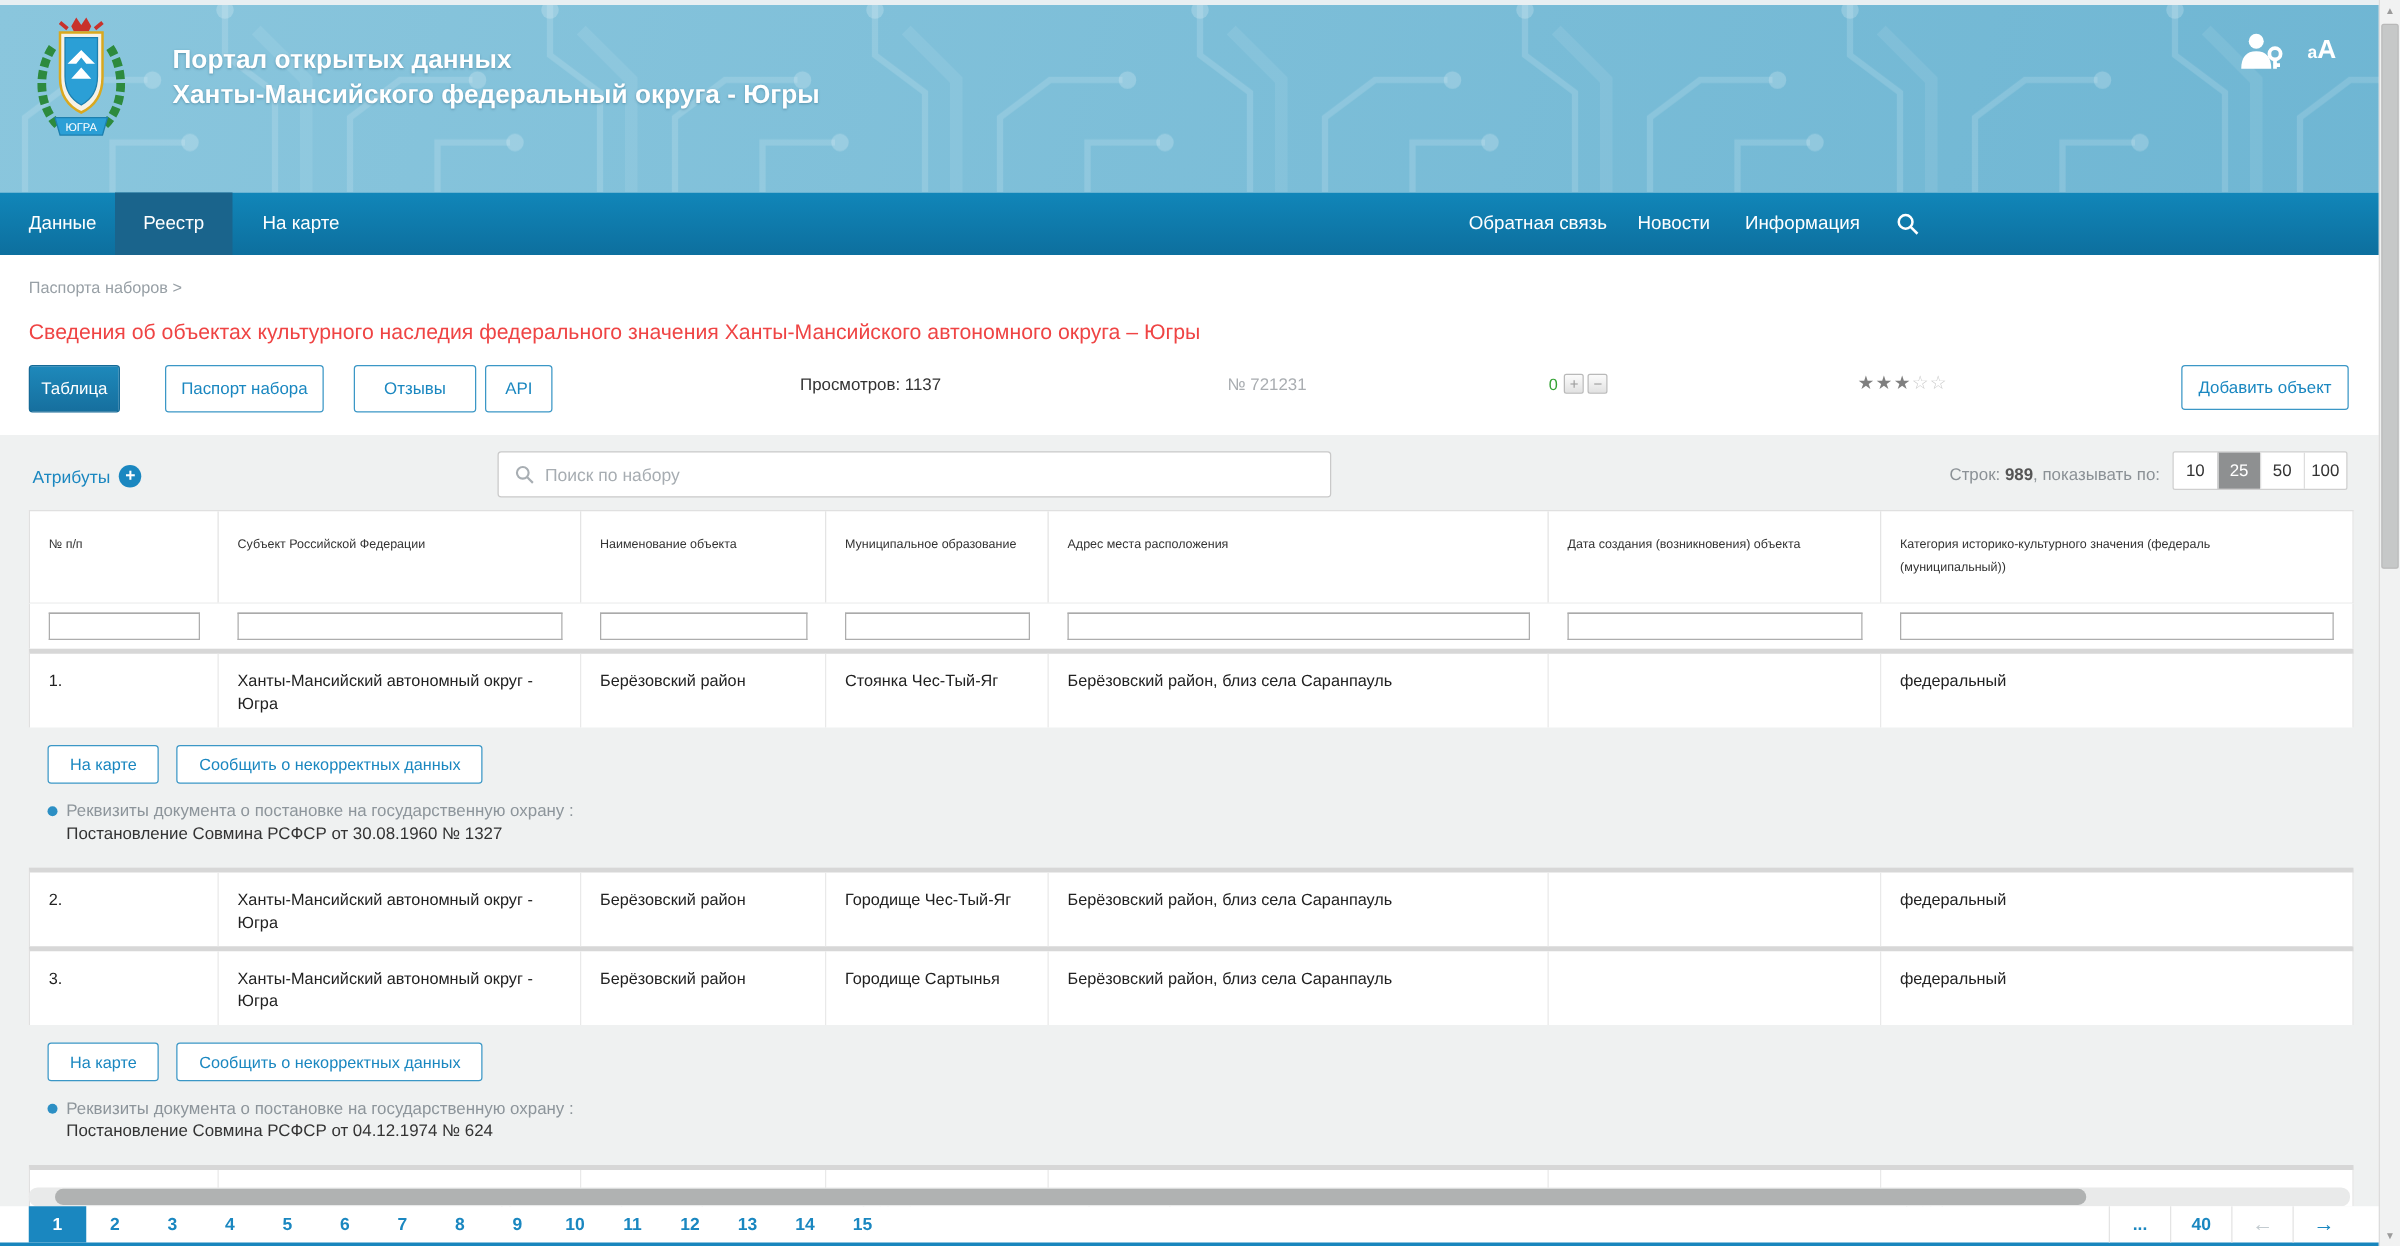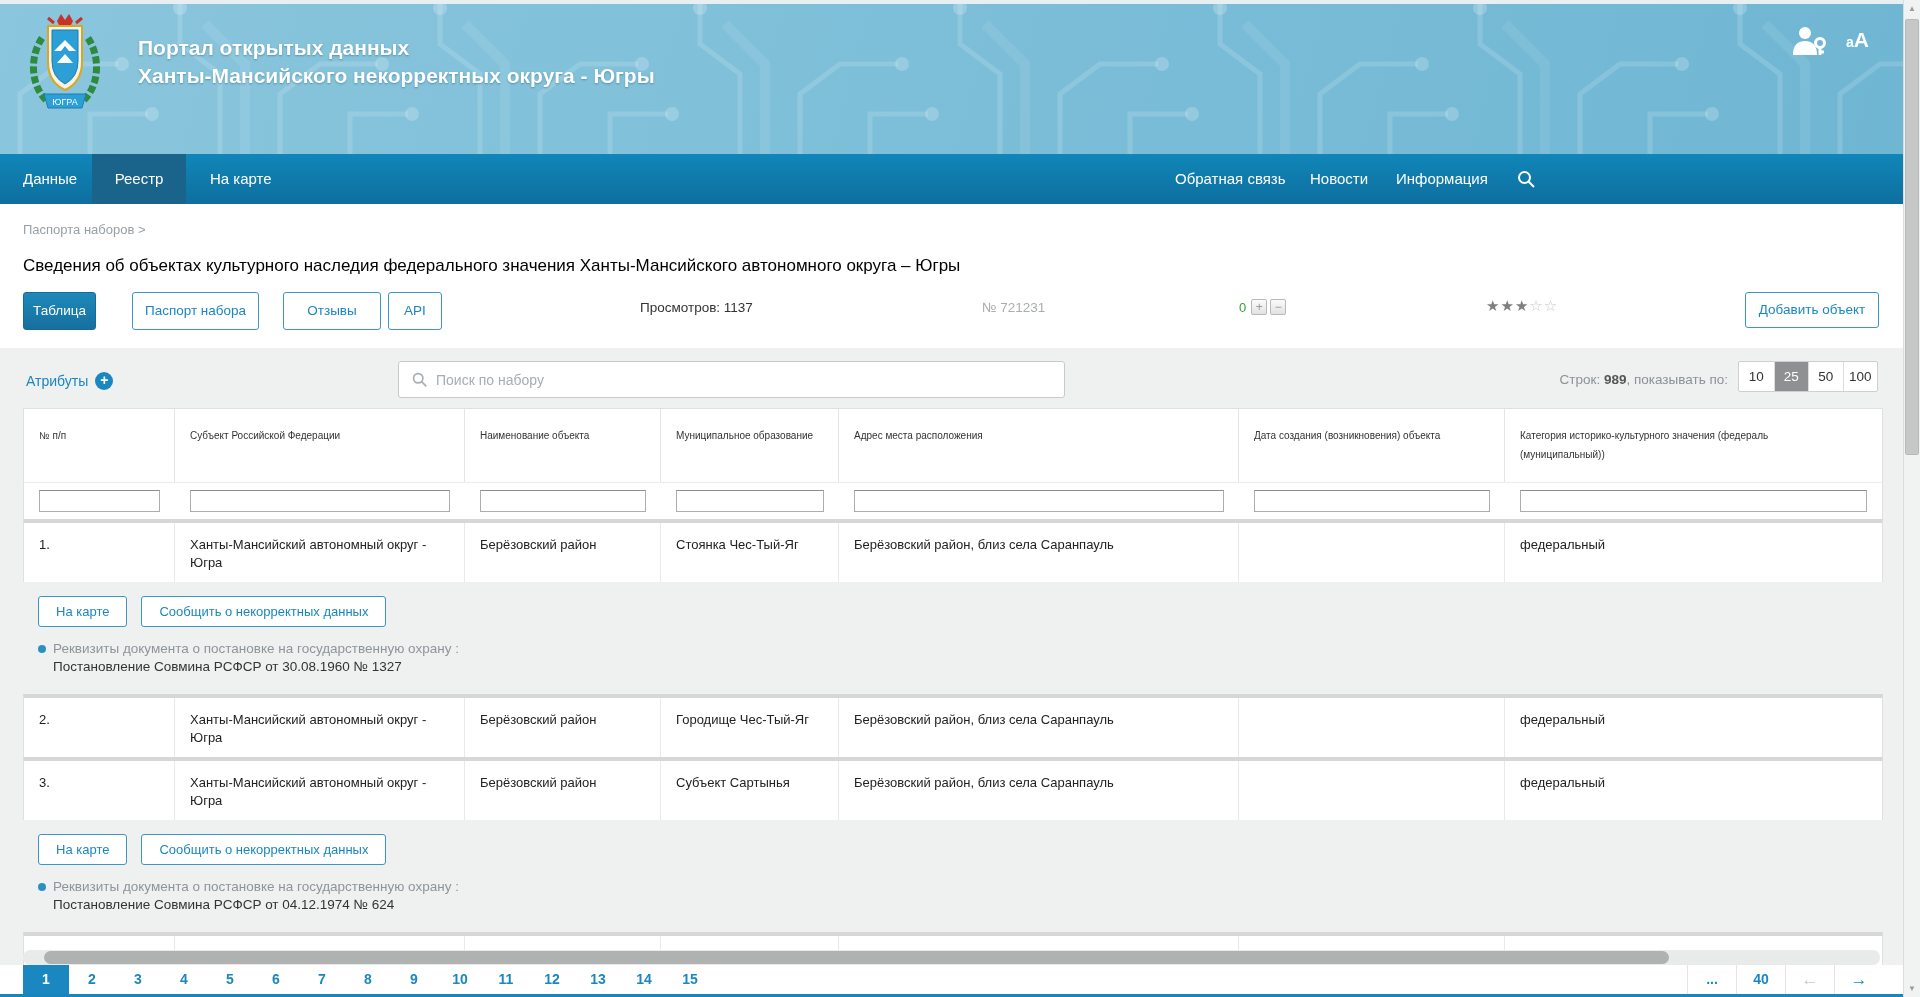--- a/index.html
+++ b/index.html
@@ -21,21 +21,21 @@
   .hdr-font .small { font-size:14px; } .hdr-font .big { font-size:21px; }
 
   
   .nav { position:relative; height:50px; background:linear-gradient(180deg,#1186b9,#0d6f9e); }
   .nav-item { position:absolute; top:0; line-height:50px; color:#fff; font-size:15px; cursor:pointer; white-space:nowrap; }
   .nav-item.active { background:#1a648c; width:94px; text-align:center; }
   .nav-search { position:absolute; left:1516px; top:15px; cursor:pointer; }
 
   
   .breadcrumb { position:absolute; left:23px; top:222px; color:#98a0a6; font-size:13px; cursor:pointer; }
-  .page-title { position:absolute; left:23px; top:256px; font-size:17px; font-weight:400; color:#000000; }
+  .page-title { position:absolute; left:23px; top:256px; font-size:17px; font-weight:400; color:#ef4444; }
 
   
   .tab-btn { position:absolute; top:292px; height:38px; border-radius:3px; font-size:13.5px; text-align:center;
     line-height:36px; cursor:pointer; background:#fff; border:1px solid #3b97c6; color:#1a87c0; }
   .tab-btn.primary { background:linear-gradient(180deg,#1e89bb,#166f9e); border:1px solid #156a97; color:#fff; }
   .meta-text { position:absolute; font-size:13.5px; color:#333; }
   .meta-muted { color:#a9adb1; }
   .votes { position:absolute; left:1239px; top:299px; display:flex; align-items:center; gap:3px; }
   .vote-count { color:#36a336; font-size:13px; margin-right:2px; }
   .vote-btn { display:inline-block; width:16px; height:16px; border:1px solid #b9b9b9; border-radius:2px;
@@ -147,21 +147,21 @@
         <path d="M24 14 h34 v36 q0 20 -17 28 q-17 -8 -17 -28 Z" fill="#f6f2e7" stroke="#d9a81f" stroke-width="2"></path>
         <path d="M28 18 h26 v31 q0 16 -13 23 q-13 -7 -13 -23 Z" fill="#2b9fd6" stroke="#1d7fae" stroke-width="1"></path>
         <path d="M41 28 l-11 11 h7 l4 -5 l4 5 h7 Z M41 42 l-8 9 h16 Z" fill="#fff"></path>
         <path d="M20 82 L62 82 L58 96 L24 96 Z" fill="#2b9fd6" stroke="#1d7fae"></path>
         <text x="41" y="93" text-anchor="middle" font-size="9" fill="#fff">ЮГРА</text>
       </svg>
     </div>
 
     <div class="site-title">
       <div>Портал открытых данных</div>
-      <div>Ханты-Мансийского некорректных округа - Югры</div>
+      <div>Ханты-Мансийского федеральный округа - Югры</div>
     </div>
 
     <div class="hdr-person">
       <svg width="36" height="30" viewBox="0 0 36 30">
         <circle cx="13" cy="7" r="6" fill="#fff"></circle>
         <path d="M1 29 q0 -14 12 -14 q12 0 12 14 z" fill="#fff"></path>
         <circle cx="28" cy="17" r="4.5" fill="none" stroke="#fff" stroke-width="3"></circle>
         <path d="M28 21 v8 M28 26 h4" stroke="#fff" stroke-width="3" fill="none"></path>
       </svg>
     </div>
@@ -276,21 +276,21 @@
             <div class="td">Берёзовский район</div>
             <div class="td">Городище Чес-Тый-Яг</div>
             <div class="td">Берёзовский район, близ села Саранпауль</div>
             <div class="td"></div>
             <div class="td">федеральный</div>
           </div>
           <div class="trow drow">
             <div class="td">3.</div>
             <div class="td">Ханты-Мансийский автономный округ - Югра</div>
             <div class="td">Берёзовский район</div>
-            <div class="td">Субъект Сартынья</div>
+            <div class="td">Городище Сартынья</div>
             <div class="td">Берёзовский район, близ села Саранпауль</div>
             <div class="td"></div>
             <div class="td">федеральный</div>
           </div>
           <div class="detail">
             <div class="detail-btns">
               <button class="detail-btn">На карте</button>
               <button class="detail-btn">Сообщить о некорректных данных</button>
             </div>
             <div class="detail-label"><span class="dot"></span>Реквизиты документа о постановке на государственную охрану :</div>

